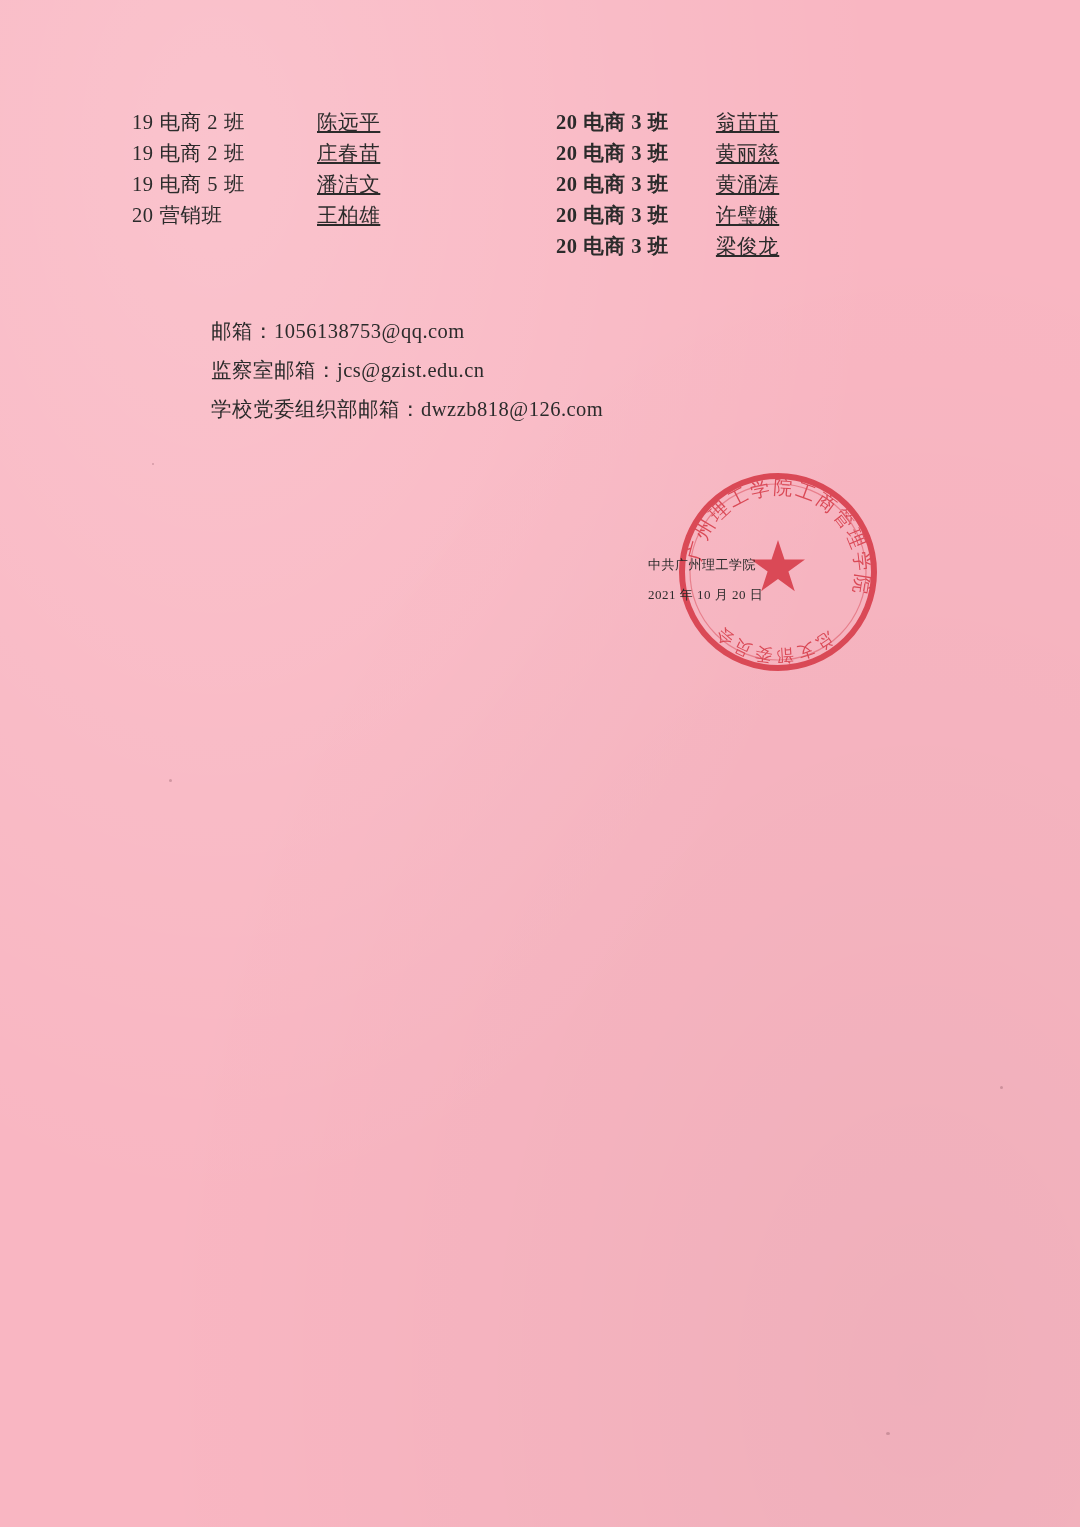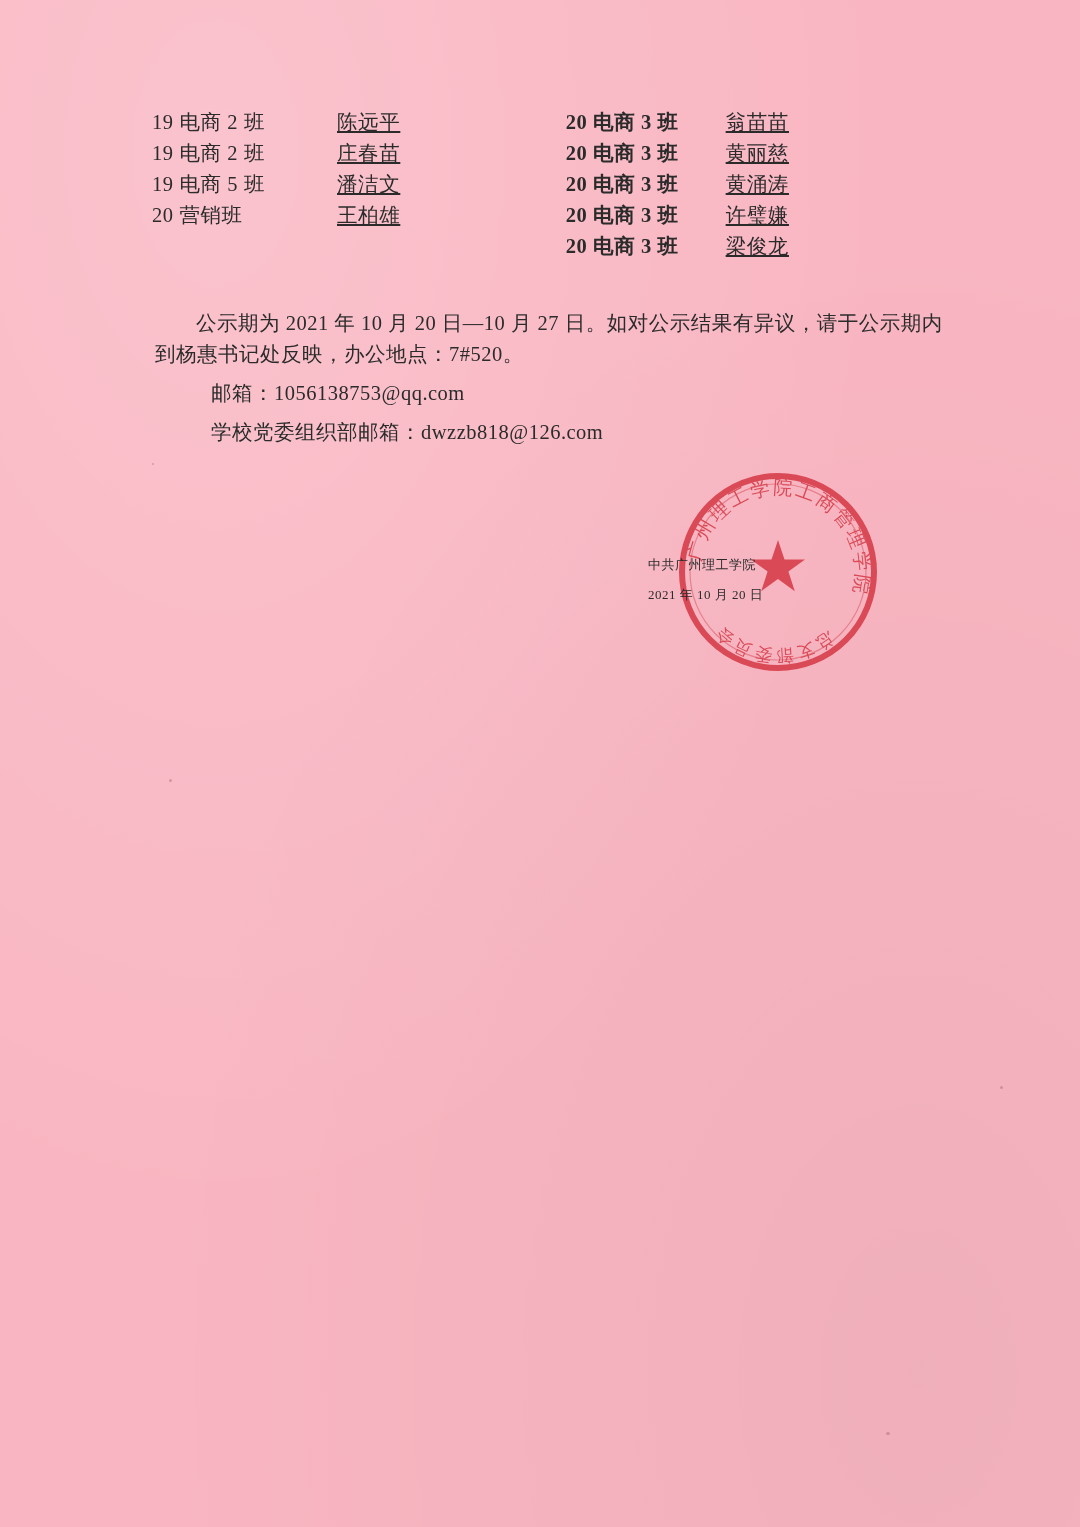--- a/index.html
+++ b/index.html
@@ -33,21 +33,20 @@
   
   .roster {
     position: absolute;
     top: 108px;
     left: 132px;
     width: 820px;
   }
   .roster-cols {
     display: flex;
     gap: 8px;
-    margin-left: 20px;
   }
   .roster-col {
     display: flex;
     flex-direction: column;
   }
   .roster-col.left { width: 420px; }
   .roster-col.right { width: 400px; }
   .roster-row {
     display: flex;
     align-items: baseline;
@@ -170,22 +169,22 @@
         </div>
         <div class="roster-row">
           <span class="cls">20 电商 3 班</span>
           <span class="nm">梁俊龙</span>
         </div>
       </div>
     </div>
   </div>
 
   <div class="body-text">
-    <p class="para">公示期为 2021 年 10 月 20 日—10 月 27 日。如对公示结果有异议，请于公示期内到杨惠书记处反映，办公地点：7#520。</p>
     <p class="contact-line">邮箱：1056138753@qq.com</p>
+    <p class="contact-line">监察室邮箱：jcs@gzist.edu.cn</p>
     <p class="contact-line">学校党委组织部邮箱：dwzzb818@126.com</p>
   </div>
 
   <div class="seal">
     <svg width="212" height="212" viewBox="0 0 212 212" xmlns="http://www.w3.org/2000/svg">
       <defs>
         <path id="sealArc" d="M 106,106 m -78,0 a 78,78 0 1,1 156,0 a 78,78 0 1,1 -156,0"></path>
       </defs>
       <circle cx="106" cy="106" r="96" fill="none" stroke="#d4323f" stroke-width="6"></circle>
       <circle cx="106" cy="106" r="88" fill="none" stroke="#d4323f" stroke-width="1.2" opacity="0.5"></circle>

